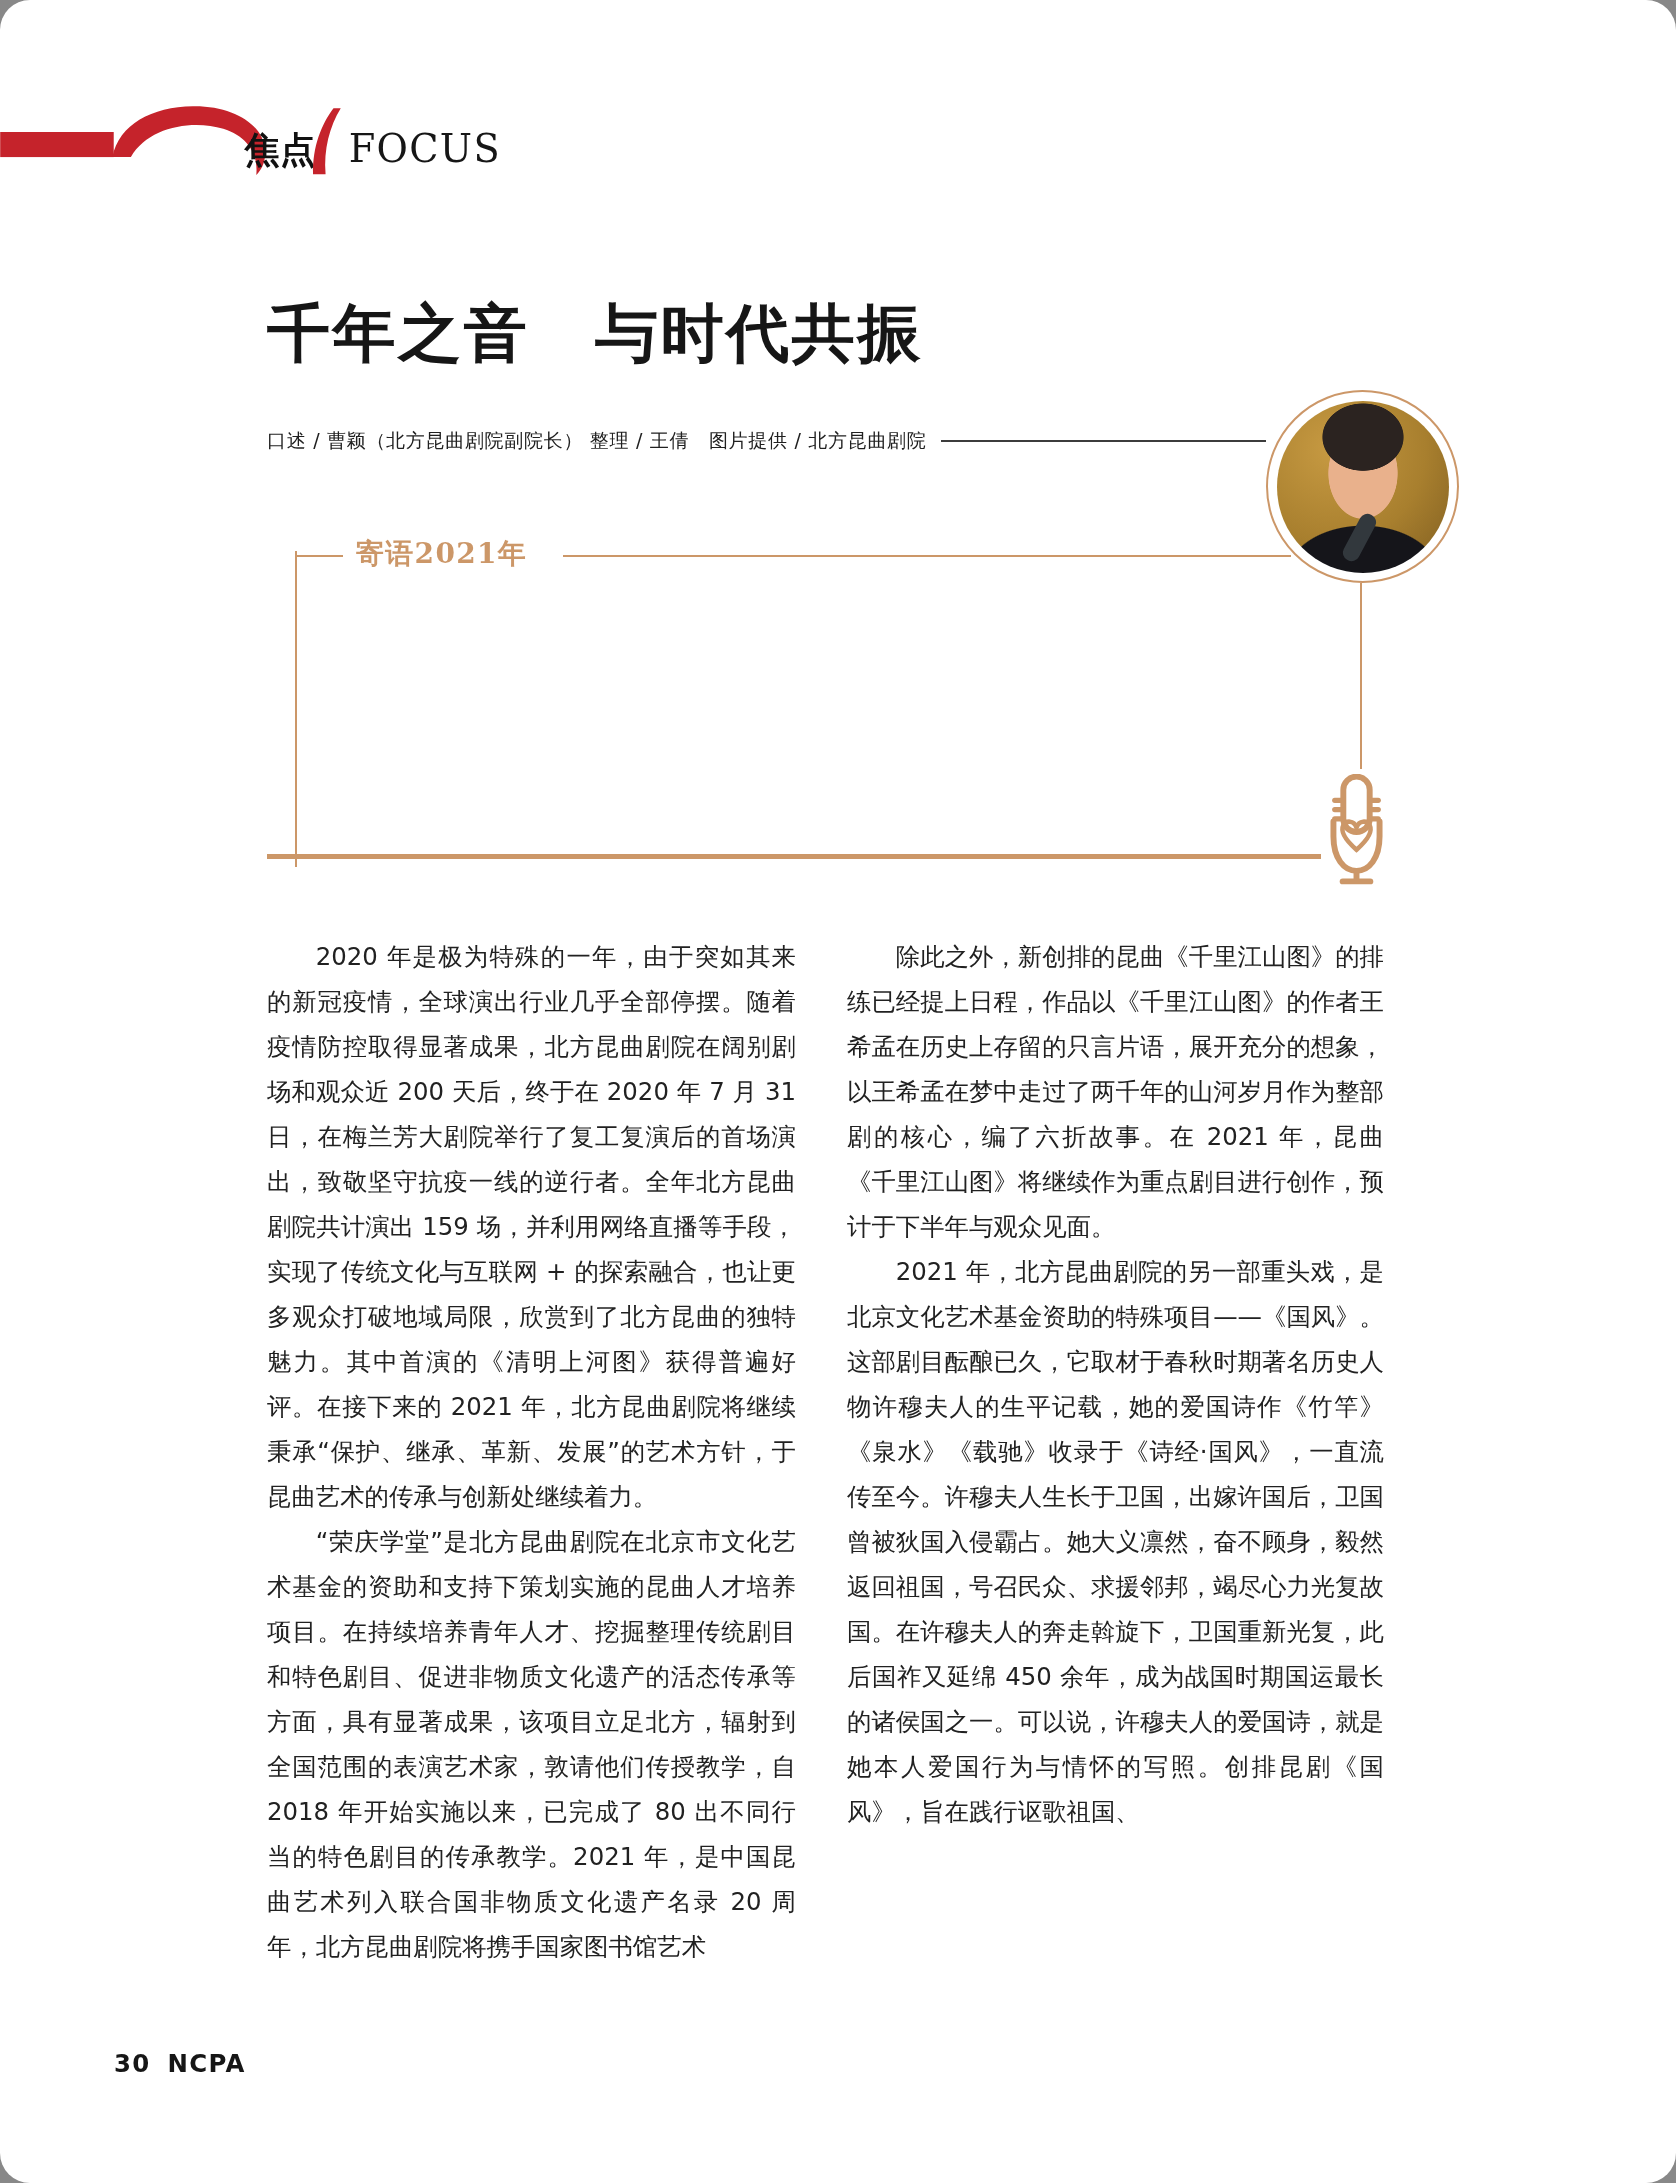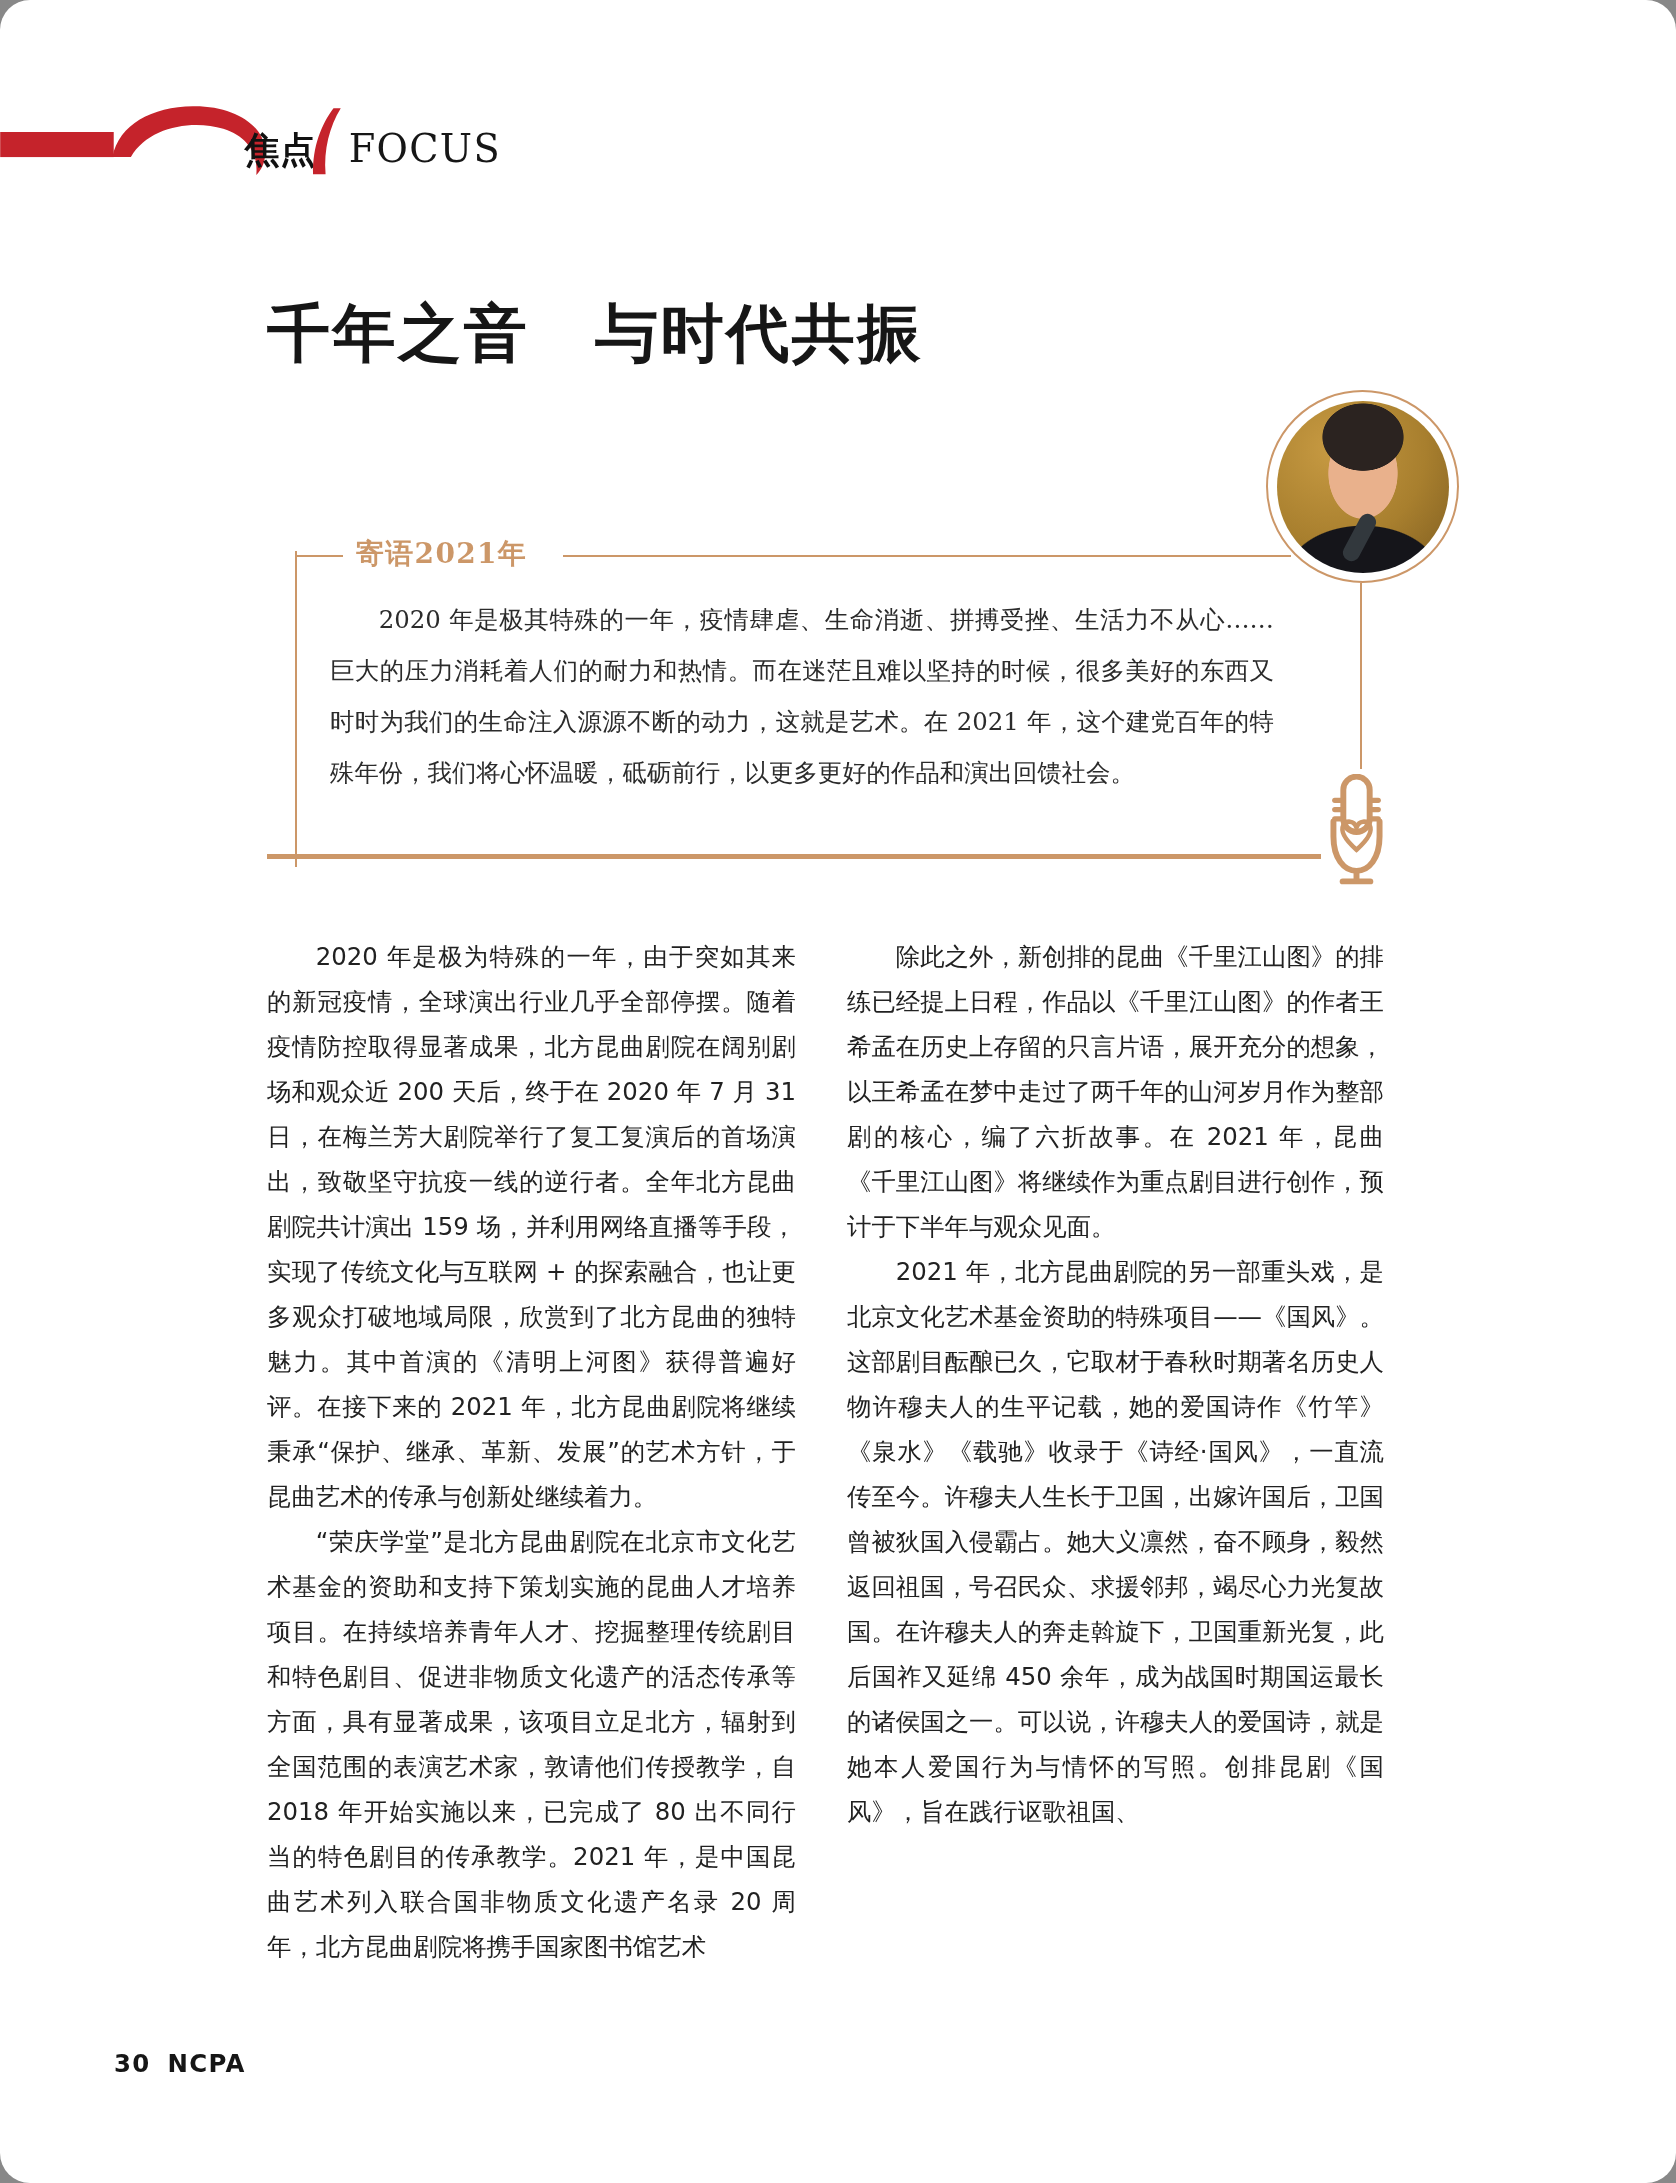--- a/index.html
+++ b/index.html
@@ -95,35 +95,38 @@
   <svg class="banner" viewBox="0 0 760 150" width="502" height="99">
     <rect x="0" y="50" width="172" height="38" fill="#c5232b"></rect>
     <path fill="#c5232b" d="M170 88 C180 38 230 12 292 11 C352 10 398 38 401 76 C403 95 396 107 388 115 C391 86 377 57 338 45 C291 31 224 42 198 88 Z"></path>
     <text x="370" y="96" font-size="54" font-weight="bold" fill="#111" font-family="DejaVu Sans, sans-serif">焦点</text>
     <path fill="#c5232b" d="M516 14 C499 42 490 76 493 114 L474 114 C473 72 487 38 505 14 Z"></path>
     <text x="528" y="96" font-size="58" fill="#161616" font-family="DejaVu Serif, serif" letter-spacing="2">FOCUS</text>
   </svg>
 
   <h1 class="article-title">千年之音　与时代共振</h1>
 
+  <div class="byline-row">
+    <span class="byline-text">口述 / 曹颖（北方昆曲剧院副院长） 整理 / 王倩　图片提供 / 北方昆曲剧院</span>
+    <span class="byline-rule"></span>
+  </div>
 
   <div class="portrait-ring">
     <div class="portrait-photo">
       <div class="portrait-mic"></div>
     </div>
   </div>
 
   <div class="box-line" style="left:295px;top:551px;width:2px;height:316px;"></div>
   <div class="box-line" style="left:295px;top:555px;width:48px;height:2px;"></div>
   <div class="msg-heading">寄语2021年</div>
   <div class="box-line" style="left:563px;top:555px;width:728px;height:2px;"></div>
   <div class="box-line" style="left:1360px;top:583px;width:2px;height:186px;"></div>
   <div class="box-line" style="left:267px;top:854px;width:1054px;height:4.6px;"></div>
 
-  <p class="msg-text">2020 年是极其特殊的一年，疫情肆虐、生命消逝、拼搏受挫、生活力不从心……巨大的压力消耗着人们的耐力和热情。而在迷茫且难以坚持的时候，很多美好的东西又时时为我们的生命注入源源不断的动力，这就是艺术。在 2021 年，这个建党百年的特殊年份，我们将心怀温暖，砥砺前行，以更多更好的作品和演出回馈社会。</p>
 
   <svg class="mic-icon" viewBox="0 0 90 170" width="61" height="112" fill="none" stroke="#cc9768" stroke-linecap="round">
     <rect x="25" y="4" width="40" height="84" rx="20" stroke-width="9"></rect>
     <line x1="12" y1="40" x2="25" y2="40" stroke-width="8"></line>
     <line x1="12" y1="54" x2="25" y2="54" stroke-width="8"></line>
     <line x1="12" y1="68" x2="25" y2="68" stroke-width="8"></line>
     <line x1="65" y1="40" x2="78" y2="40" stroke-width="8"></line>
     <line x1="65" y1="54" x2="78" y2="54" stroke-width="8"></line>
     <line x1="65" y1="68" x2="78" y2="68" stroke-width="8"></line>
     <path d="M45 115 C28 100 20 88 25 78 C29 70 41 70 45 81 C49 70 61 70 65 78 C70 88 62 100 45 115 Z" stroke-width="7"></path>

